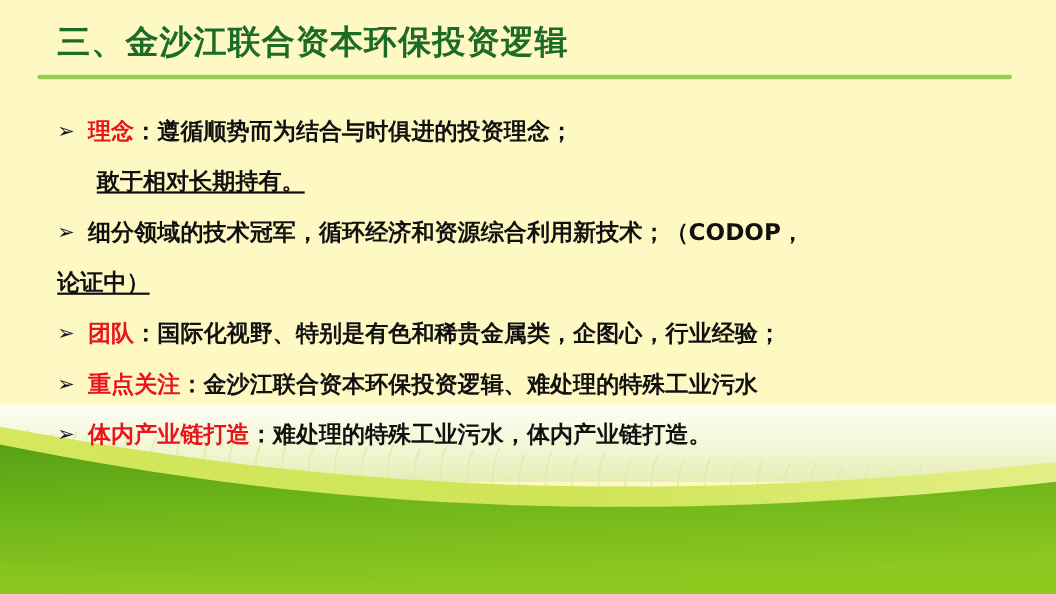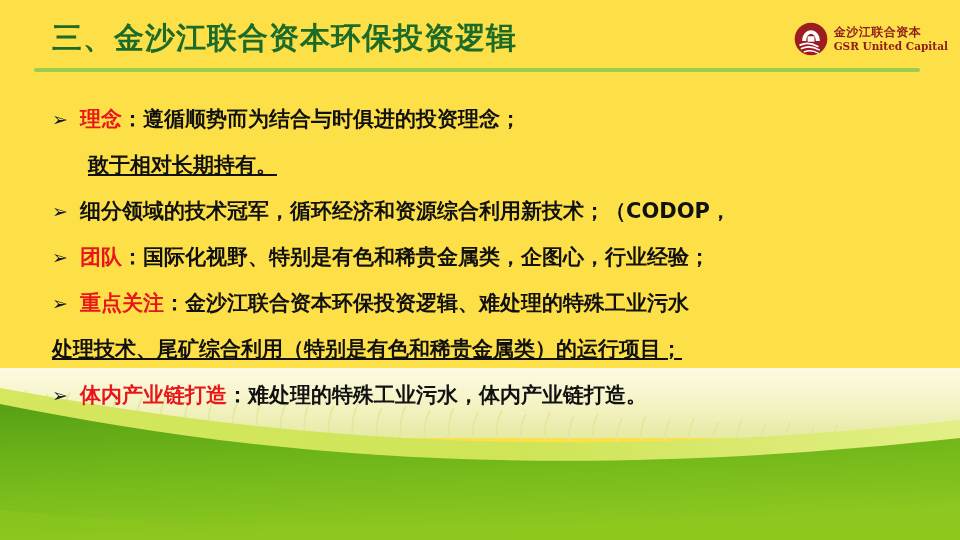--- a/index.html
+++ b/index.html
@@ -8,21 +8,21 @@
     background: #ffffff;
   }
   body {
     font-family: "DejaVu Sans", "Liberation Sans", sans-serif;
   }
   #slide {
     position: relative;
     width: 960px;
     height: 540px;
     overflow: hidden;
-    background: #fde047;
+    background: #fef9c3;
   }
 
   
   .bottom-deco {
     position: absolute;
     left: 0;
     bottom: 0;
     width: 960px;
     height: 180px;
     pointer-events: none;
@@ -214,65 +214,51 @@
 
       <path d="M0,44 C230,90 520,126 960,78 L960,180 L0,180 Z" fill="url(#greenBody)"></path>
 
       <path d="M0,150 C260,176 640,170 960,140 L960,180 L0,180 Z" fill="#8ec820" opacity="0.35"></path>
     </svg>
   </div>
 
   <div class="slide-title">三、金沙江联合资本环保投资逻辑</div>
   <div class="title-rule"></div>
 
-  <div class="logo">
-    <svg class="logo-mark" viewBox="0 0 100 100">
-      <circle cx="50" cy="50" r="48" fill="#9d1c20"></circle>
-      <path d="M24,56 C24,36 36,24 50,24 C64,24 76,36 76,56 L64,56 C64,42 58,35 50,35 C42,35 36,42 36,56 Z" fill="#ffffff"></path>
-      <rect x="40" y="42" width="20" height="16" fill="#ffffff"></rect>
-      <path d="M18,68 C34,60 52,62 70,72" stroke="#ffffff" stroke-width="5" fill="none" stroke-linecap="round"></path>
-      <path d="M22,78 C38,70 56,72 74,82" stroke="#ffffff" stroke-width="5" fill="none" stroke-linecap="round"></path>
-      <path d="M30,88 C44,82 58,84 72,92" stroke="#ffffff" stroke-width="4" fill="none" stroke-linecap="round"></path>
-    </svg>
-    <span class="logo-text">
-      <span class="logo-cn">金沙江联合资本</span>
-      <span class="logo-en">GSR United Capital</span>
-    </span>
-  </div>
 
   <div class="body">
 
     <div class="body-row">
       <div class="bullet-row">
         <span class="bullet-arrow">➢</span>
         <span class="bullet-body"><span class="lead-red">理念</span><span class="black">：遵循顺势而为结合与时俱进的投资理念；</span></span>
       </div>
       <div class="cont-line cont-indent">敢于相对长期持有。</div>
     </div>
 
     <div class="body-row">
       <div class="bullet-row">
         <span class="bullet-arrow">➢</span>
         <span class="bullet-body"><span class="lead-red"></span><span class="black">细分领域的技术冠军，循环经济和资源综合利用新技术；（CODOP，</span></span>
       </div>
+      <div class="cont-line cont-flush">论证中）</div>
     </div>
 
     <div class="body-row">
       <div class="bullet-row">
         <span class="bullet-arrow">➢</span>
         <span class="bullet-body"><span class="lead-red">团队</span><span class="black">：国际化视野、特别是有色和稀贵金属类，企图心，行业经验；</span></span>
       </div>
     </div>
 
     <div class="body-row">
       <div class="bullet-row">
         <span class="bullet-arrow">➢</span>
         <span class="bullet-body"><span class="lead-red">重点关注</span><span class="black">：金沙江联合资本环保投资逻辑、难处理的特殊工业污水</span></span>
       </div>
-      <div class="cont-line cont-flush">处理技术、尾矿综合利用（特别是有色和稀贵金属类）的运行项目；</div>
     </div>
 
     <div class="body-row">
       <div class="bullet-row">
         <span class="bullet-arrow">➢</span>
         <span class="bullet-body"><span class="lead-red">体内产业链打造</span><span class="black">：难处理的特殊工业污水，体内产业链打造。</span></span>
       </div>
     </div>
 
   </div>

